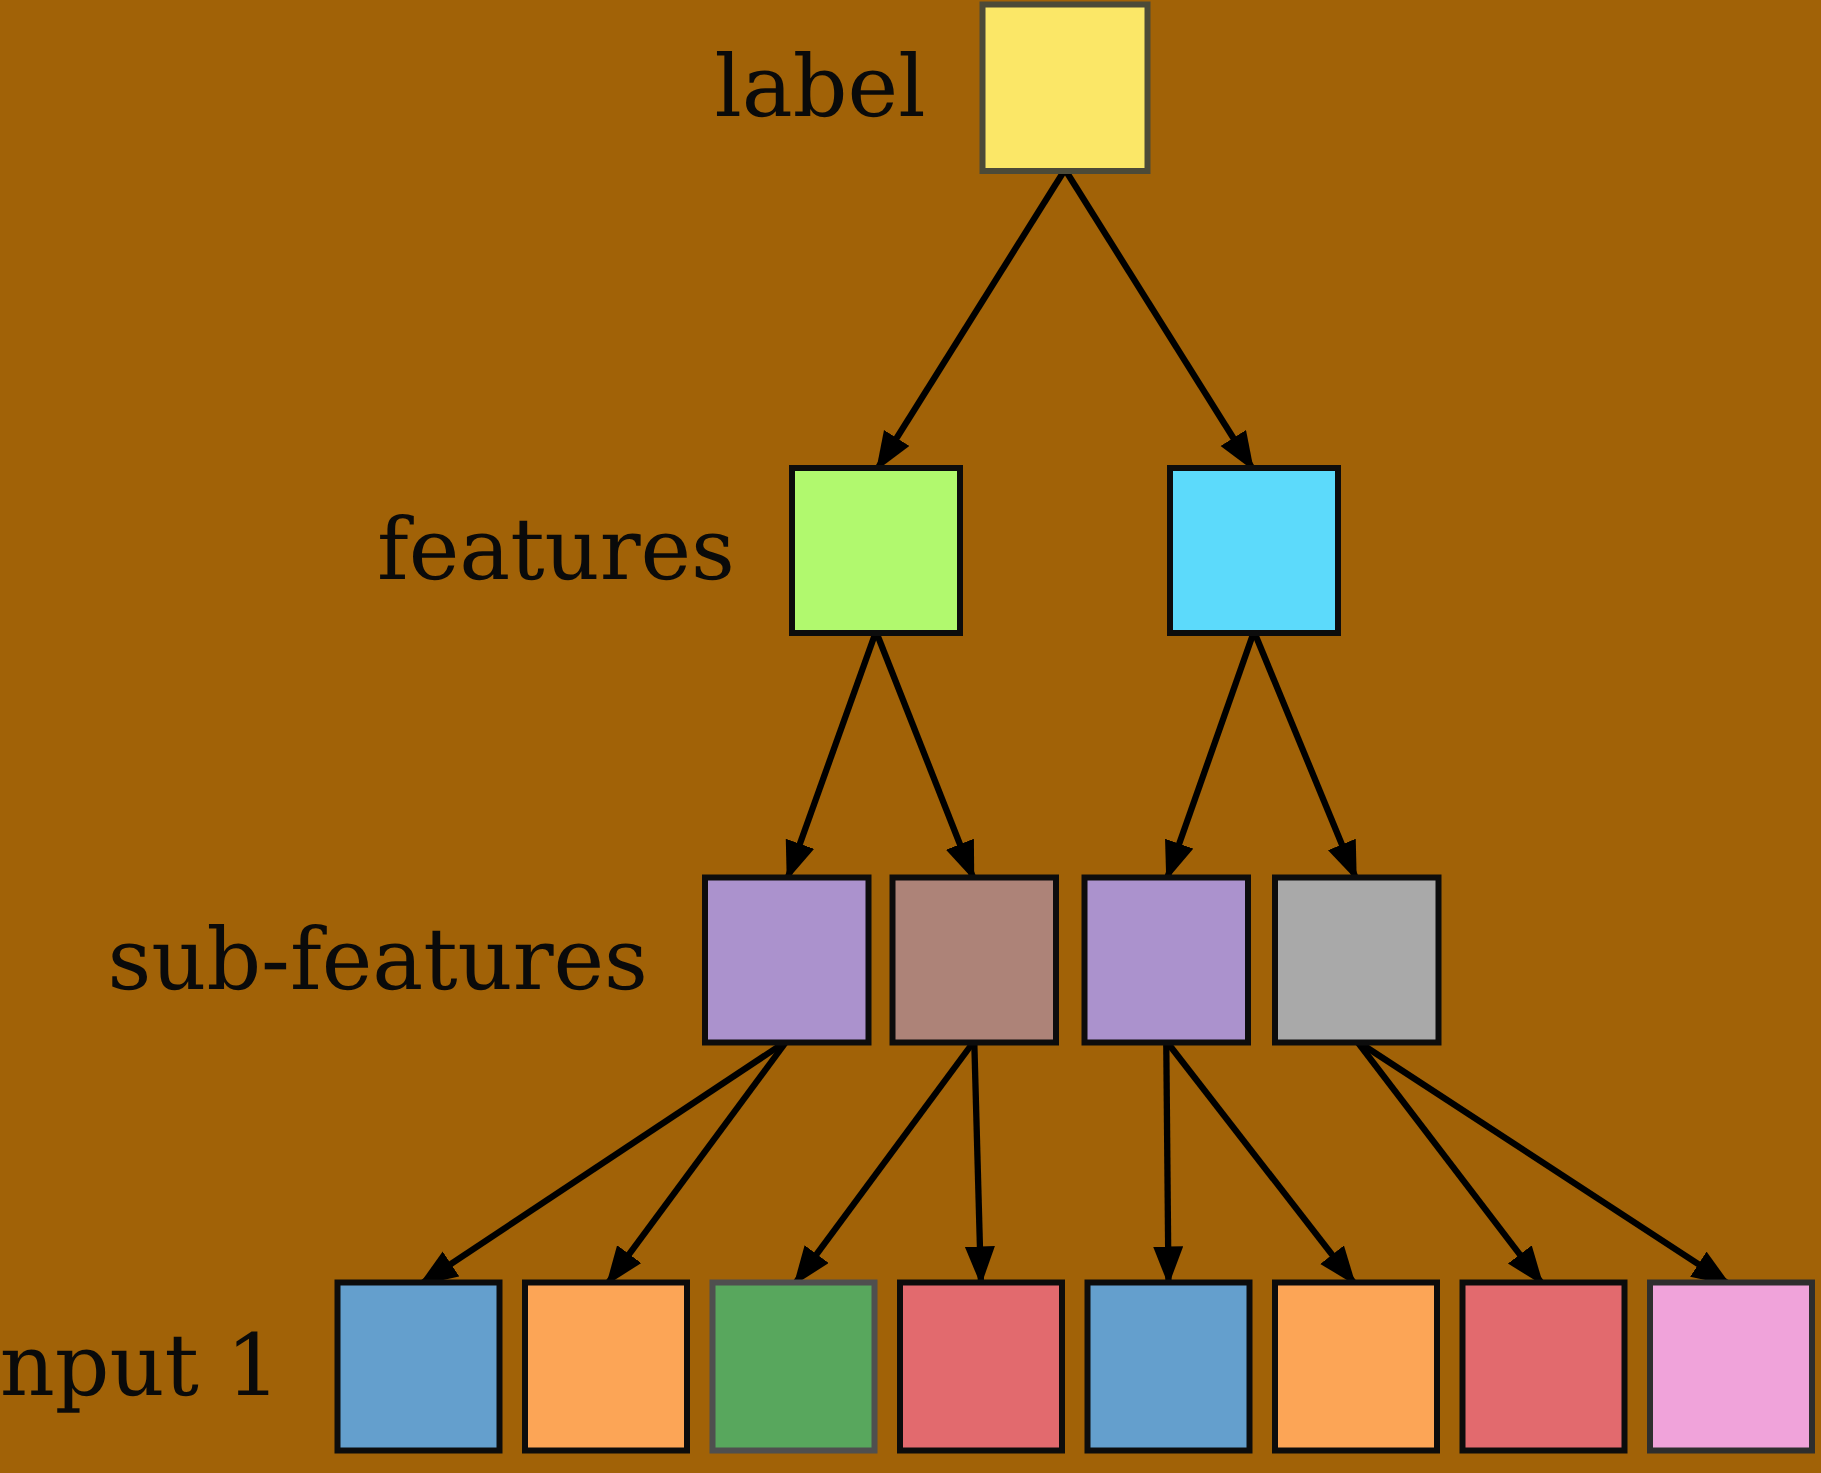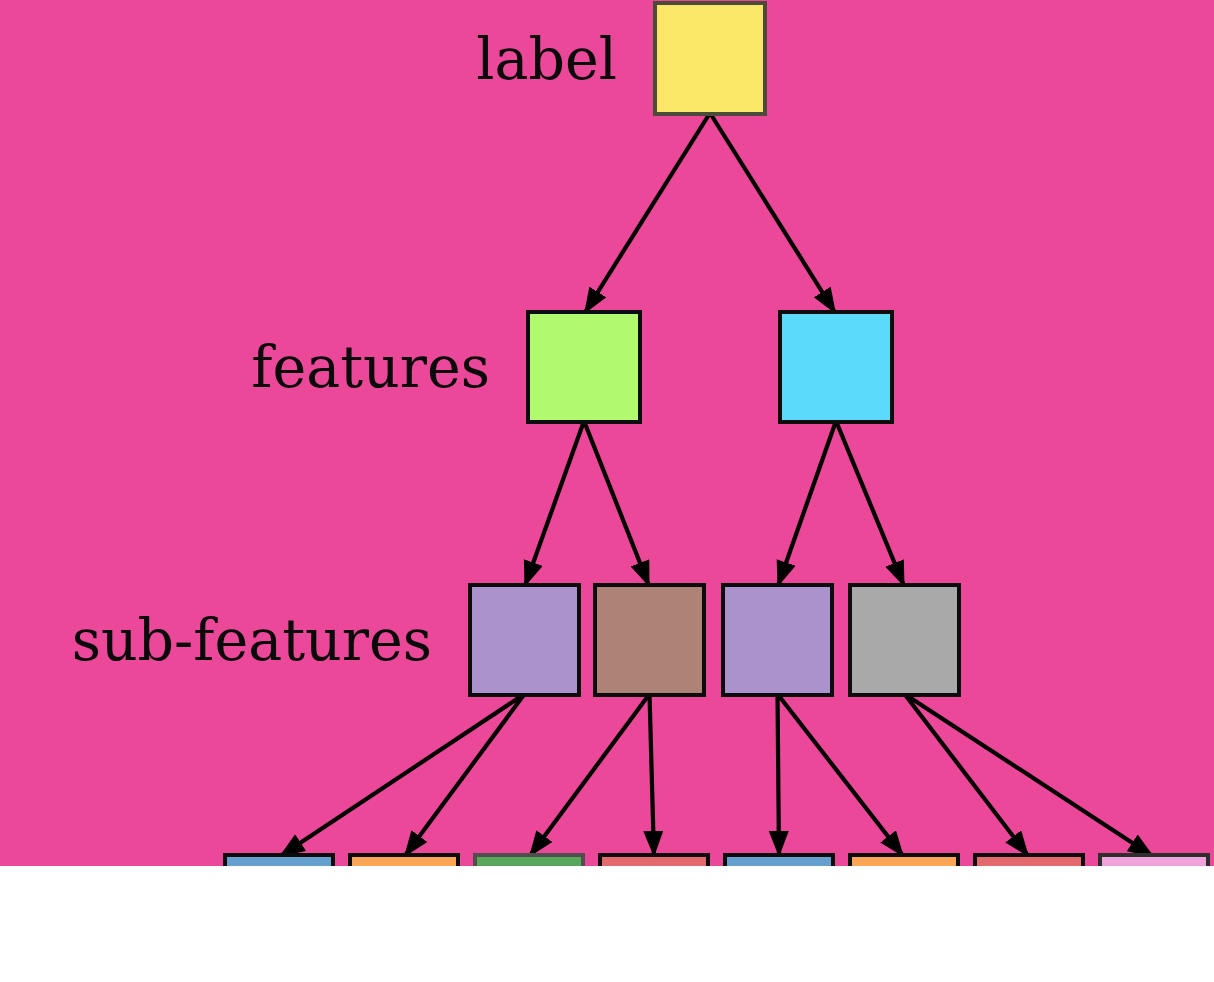--- a/index.html
+++ b/index.html
@@ -3,22 +3,22 @@
 <meta charset="utf-8">
 <style>
   html, body {
     margin: 0;
     padding: 0;
     background: #ffffff;
   }
   .canvas {
     position: relative;
     width: 1214px;
-    height: 866px;
-    background: #ec4899;
+    height: 982px;
+    background: #a16207;
     overflow: hidden;
   }
   svg text {
     font-family: "DejaVu Serif", "Liberation Serif", serif;
     fill: #0a0a0a;
   }
 </style>
 </head>
 <body>
 

